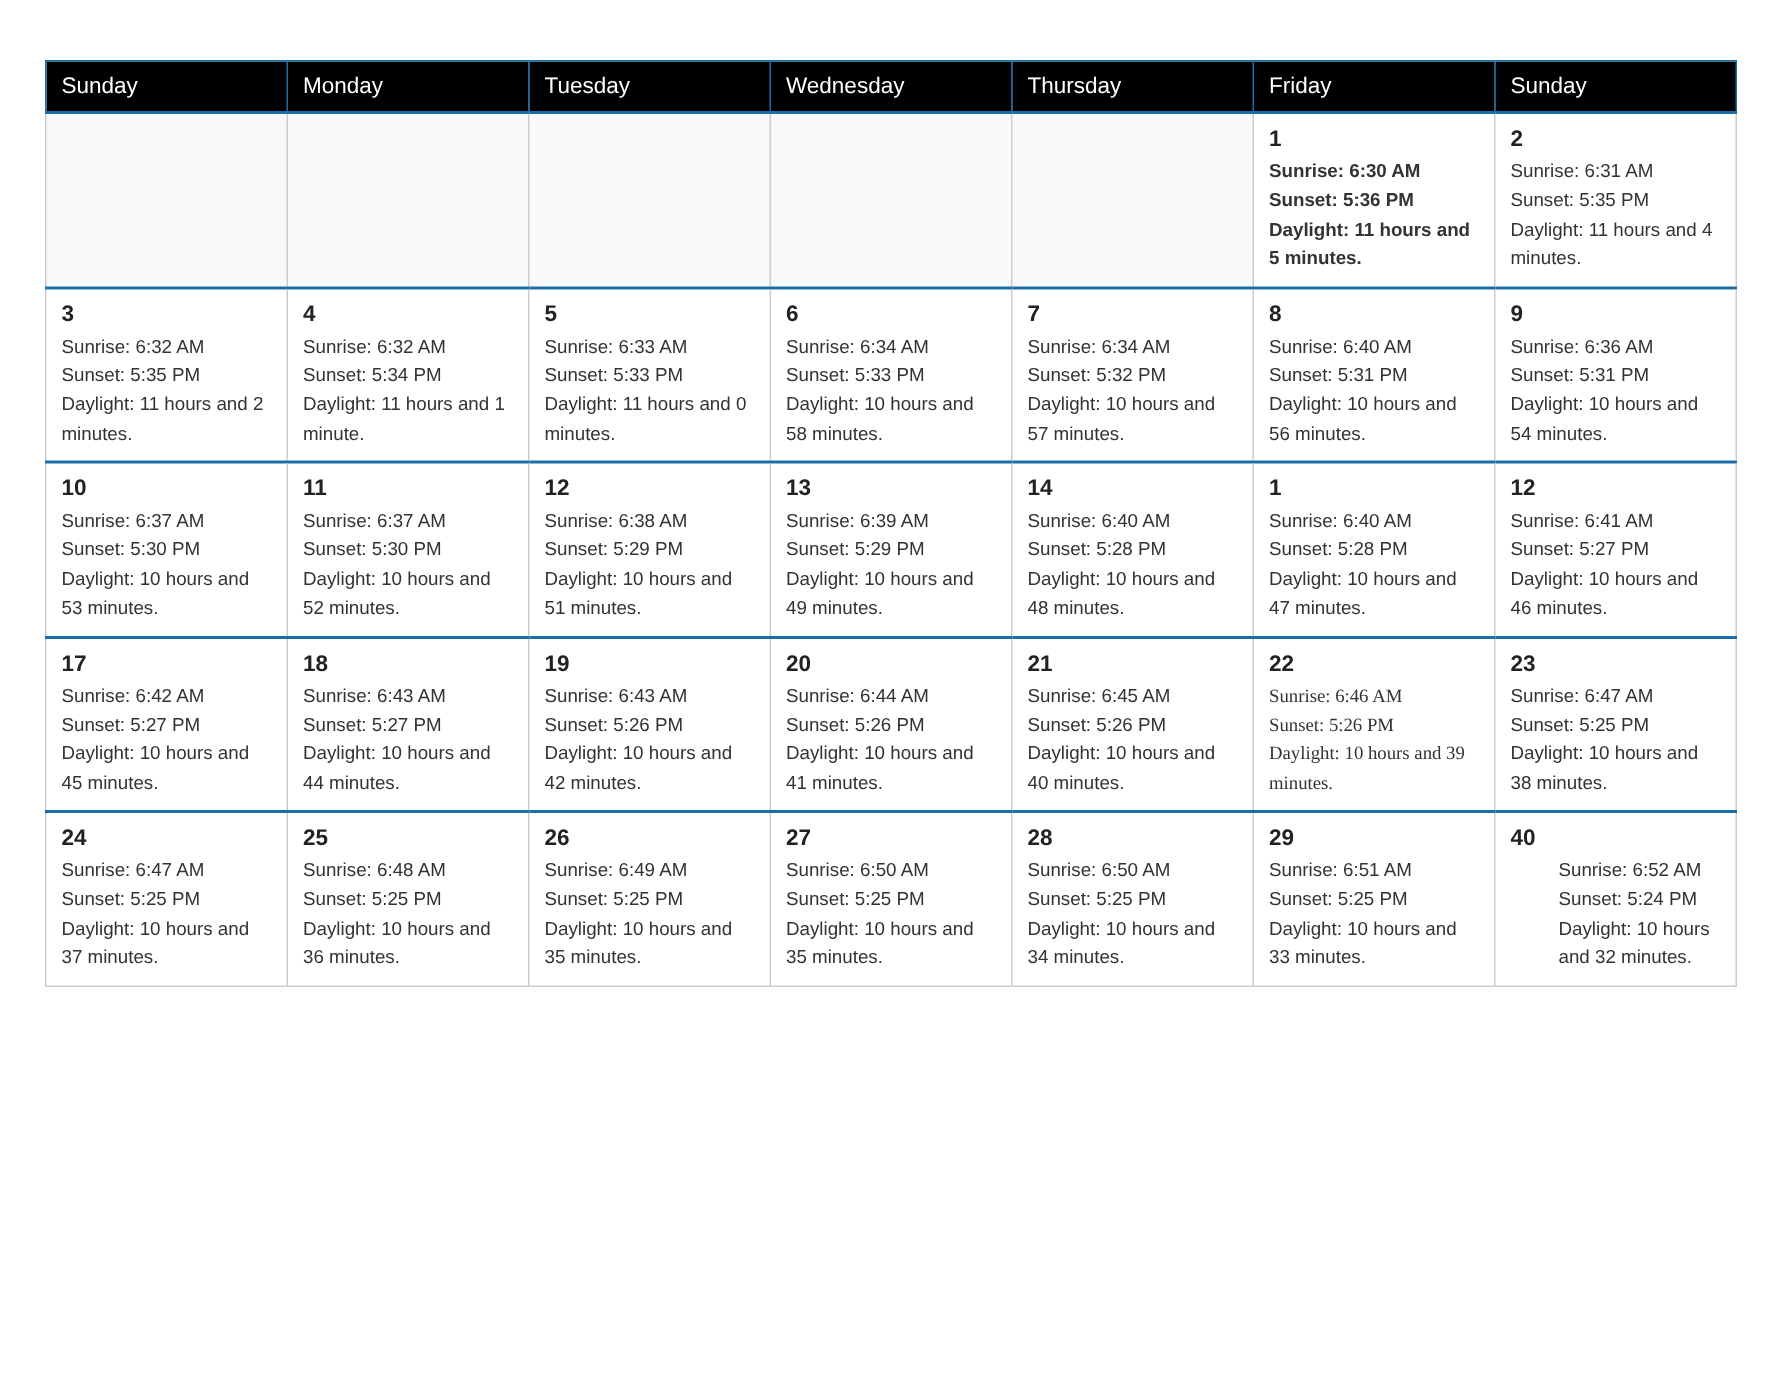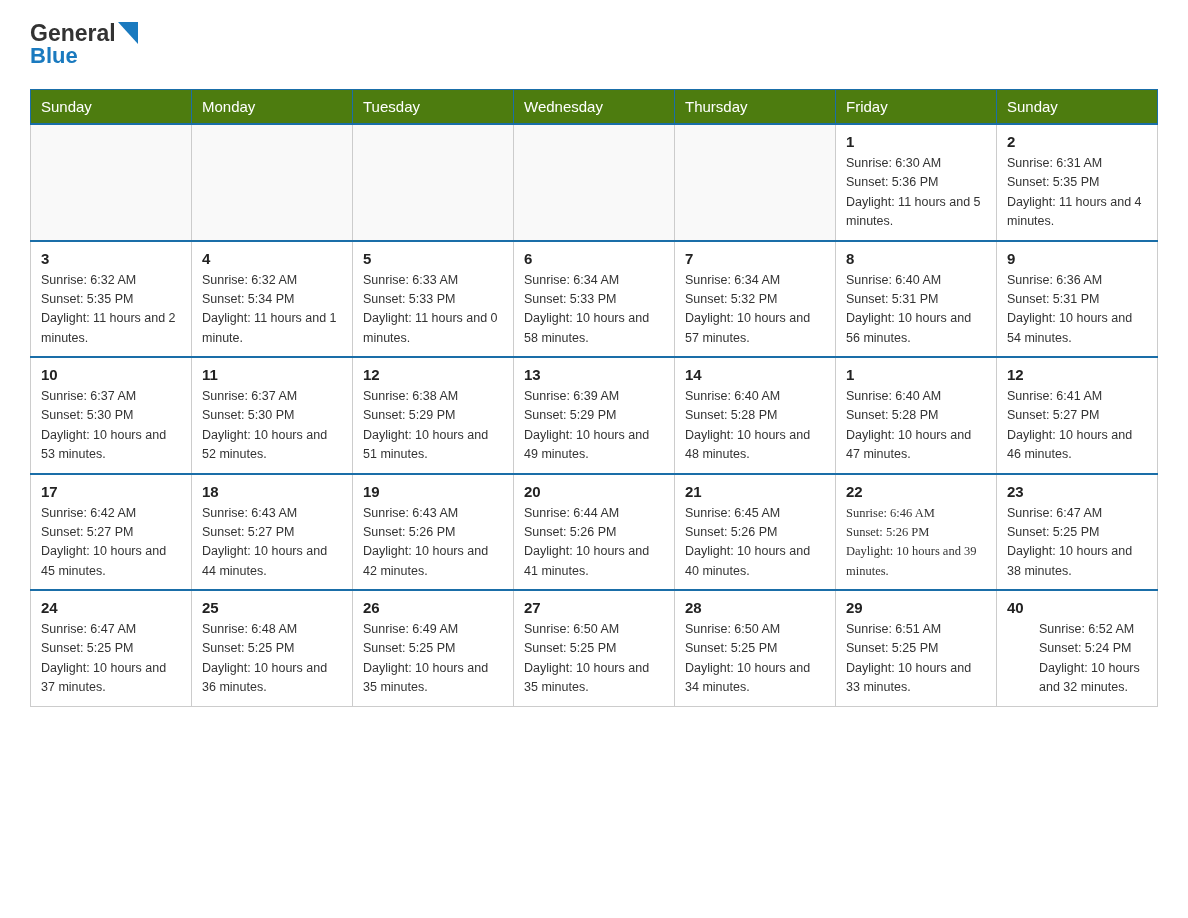--- a/index.html
+++ b/index.html
@@ -38,21 +38,21 @@
       font-size: 20px;
       color: #333;
       margin-top: 4px;
     }
     .calendar {
       width: 100%;
       border-collapse: collapse;
       table-layout: fixed;
     }
     .calendar th {
-      background-color: #4d7c0f;
+      background-color: #000000;
       color: #fff;
       padding: 8px 10px;
       font-size: 15px;
       font-weight: normal;
       text-align: left;
       border: 1px solid #1a6ea8;
       margin-left: 17px;
     }
     .calendar td {
       vertical-align: top;
@@ -84,29 +84,20 @@
     .logo-general {
       font-size: 23px;
       font-weight: bold;
       color: #333;
     }
   </style>
 </head>
 <body>
 
 <div class="header">
-  <div class="logo">
-    <div class="logo-wrapper">
-      <span class="logo-general">General</span>
-      <svg width="20" height="22" viewBox="0 0 20 22" style="margin-left:2px;margin-bottom:2px;">
-        <polygon points="0,0 20,0 20,22" fill="#1a7abf"></polygon>
-      </svg>
-    </div>
-    <div class="logo-line">Blue</div>
-  </div>
   <div class="title-area">
   </div>
 </div>
 
 <table class="calendar">
   <thead>
     <tr>
     <th>Sunday</th>
         <th>Monday</th>
         <th>Tuesday</th>
@@ -118,21 +109,21 @@
   </thead>
   <tbody id="calendar-body">
   <tr>
         <td class="empty" style="border-top: 2px solid rgb(26, 110, 168);"></td>
         <td class="empty" style="border-top: 2px solid rgb(26, 110, 168);"></td>
         <td class="empty" style="border-top: 2px solid rgb(26, 110, 168);"></td>
         <td class="empty" style="border-top: 2px solid rgb(26, 110, 168);"></td>
         <td class="empty" style="border-top: 2px solid rgb(26, 110, 168);"></td>
         <td>
           <div class="day-number">1</div>
-          <div class="sun-info" style="white-space: pre-line;">Sunrise: 6:30 AM
+          <div class="sun-info" style="white-space: pre-line; font-weight: bold;">Sunrise: 6:30 AM
 Sunset: 5:36 PM
 Daylight: 11 hours and 5 minutes.</div>
         </td>
         <td>
           <div class="day-number">2</div>
           <div class="sun-info" style="white-space: pre-line;">Sunrise: 6:31 AM
 Sunset: 5:35 PM
 Daylight: 11 hours and 4 minutes.</div>
         </td>
       </tr>

